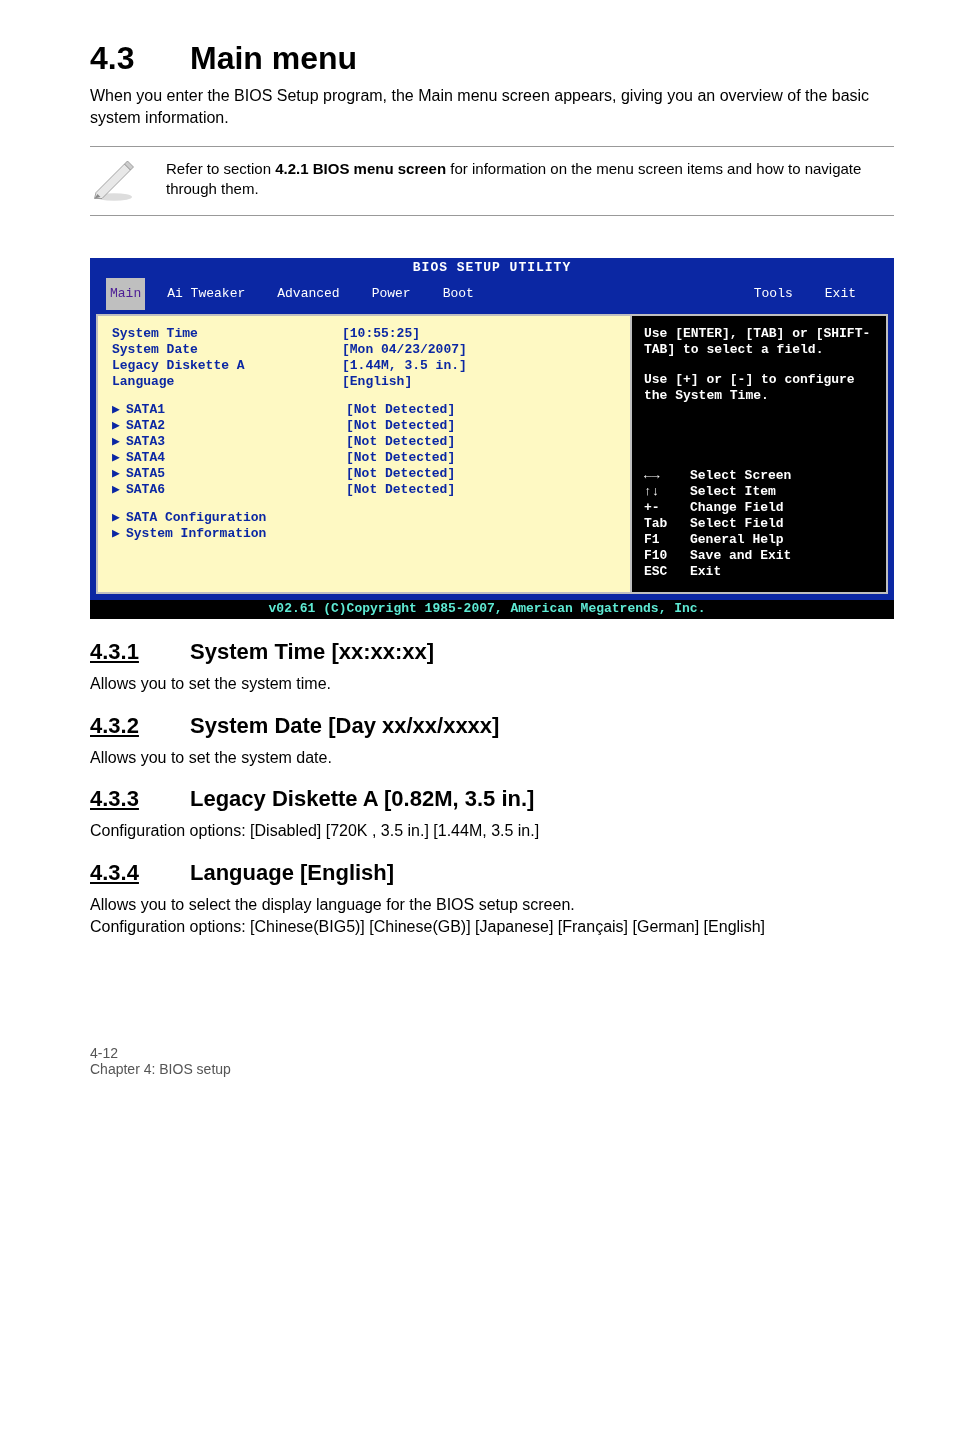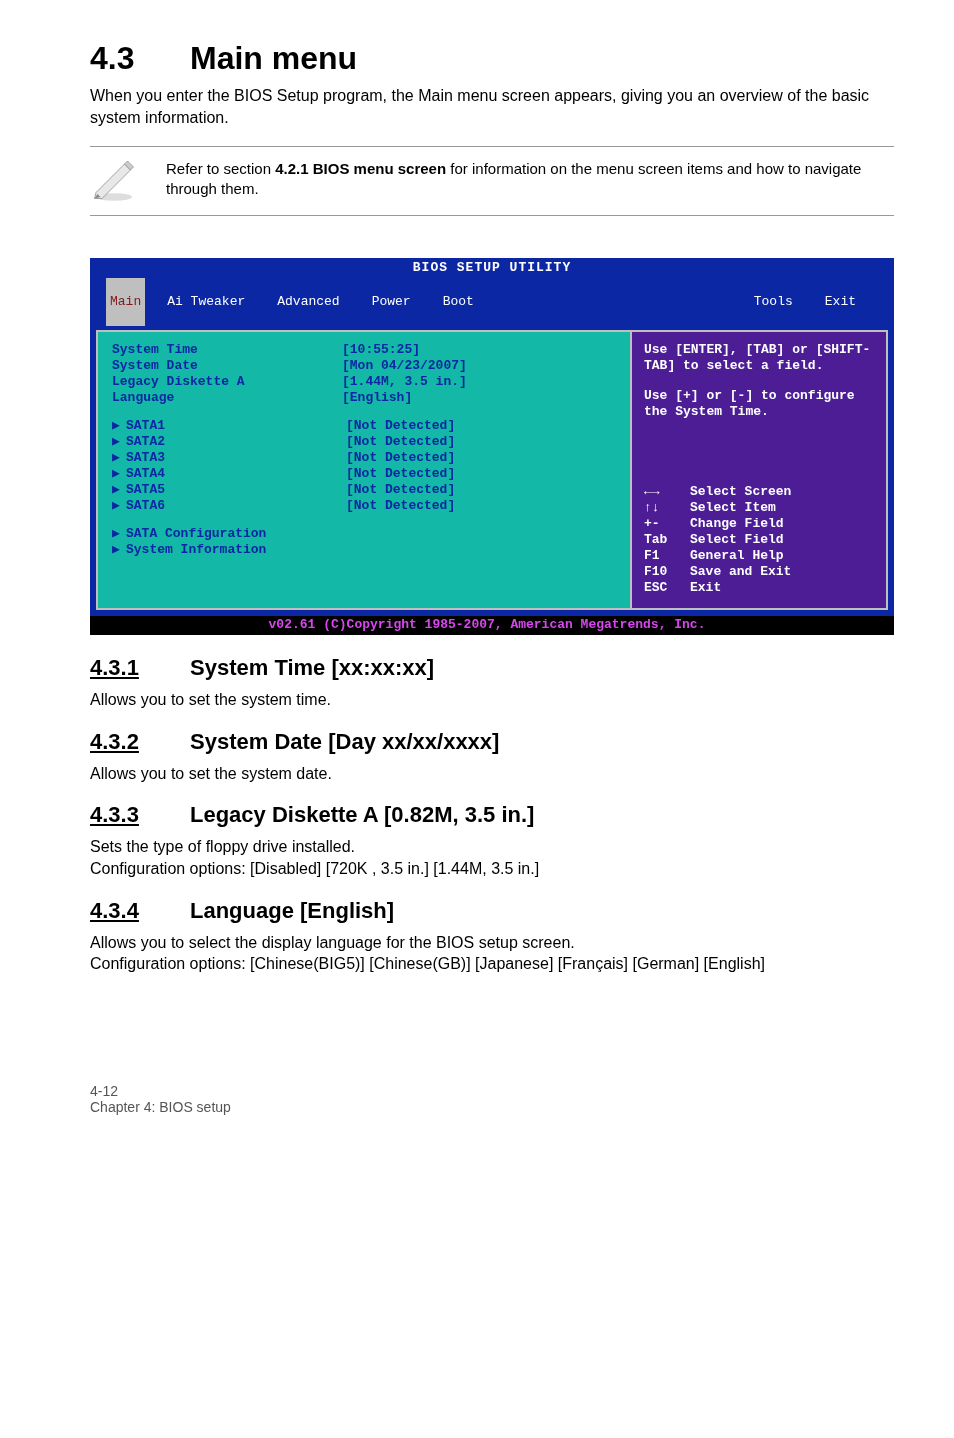--- a/index.html
+++ b/index.html
@@ -71,33 +71,33 @@
     display: flex;
     padding: 0 16px 2px 16px;
     align-items: center;
   }
   .bios .menubar .tab {
     padding: 0 10px;
     margin-right: 12px;
   }
   .bios .menubar .tab.sel {
     background: #bfbfbf;
-    color: #7f1d1d;
-    padding: 16px 4px;
+    color: #4c1d95;
+    padding: 8px 4px;
   }
   .bios .menubar .spacer {
     flex: 1;
   }
   .bios .panel {
     display: flex;
     padding: 2px 6px 6px 6px;
   }
   .bios .left {
     flex: 1;
-    background: #14b8a6;
+    background: #fef9c3;
     color: #0b27a3;
     padding: 10px 14px;
     font-weight: bold;
     border: 2px solid #bfbfbf;
   }
   .bios .left .row {
     display: flex;
   }
   .bios .left .row .lab {
     width: 230px;
@@ -111,40 +111,40 @@
     align-items:center;
   }
   .bios .left .arrow {
     color: #0b27a3;
     margin-right: 4px;
     display:inline-block;
     width:10px;
   }
   .bios .right {
     width: 230px;
-    background: #4c1d95;
+    background: #000000;
     color: #fff;
     border: 2px solid #bfbfbf;
     border-left: none;
     padding: 10px 12px;
     font-weight: bold;
   }
   .bios .right .hint {
     margin-bottom: 14px;
   }
   .bios .right .legend .lrow {
     display:flex;
   }
   .bios .right .legend .lk {
     width: 46px;
   }
   .bios .botbar {
     text-align: center;
     background: #000;
-    color: #d946ef;
+    color: #5eead4;
     padding: 1px 10px 2px 0;
     font-weight: bold;
   }
   h2.subsec {
     font-size: 22px;
     font-weight: bold;
     margin: 14px 0 8px 0;
     display:flex;
   }
   h2.subsec .sn { width:100px;text-decoration:underline; }
@@ -304,21 +304,20 @@
   <h2 class="subsec">
     <span class="sn">4.3.2</span>
     <span>System Date [Day xx/xx/xxxx]</span>
   </h2>
   <p class="body-text">Allows you to set the system date.</p>
 
   <h2 class="subsec">
     <span class="sn">4.3.3</span>
     <span>Legacy Diskette A [0.82M, 3.5 in.]</span>
   </h2>
-  <p class="body-text" style="margin-bottom:0">Sets the type of floppy drive installed.</p>
   <p class="body-text">Configuration options: [Disabled] [720K , 3.5 in.] [1.44M, 3.5 in.]</p>
 
   <h2 class="subsec">
     <span class="sn">4.3.4</span>
     <span>Language [English]</span>
   </h2>
   <p class="body-text" style="margin-bottom:0">Allows you to select the display language for the BIOS setup screen.</p>
   <p class="body-text">Configuration options: [Chinese(BIG5)] [Chinese(GB)] [Japanese] [Français] [German] [English]</p>
 
 </div>

